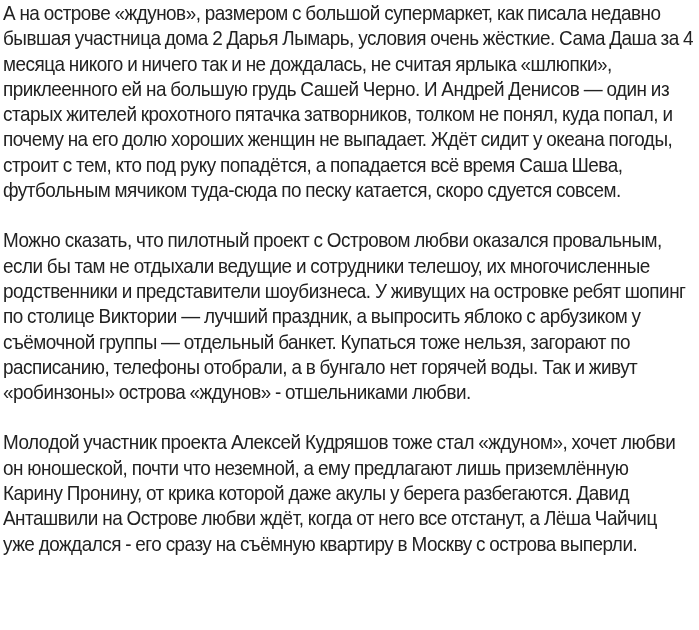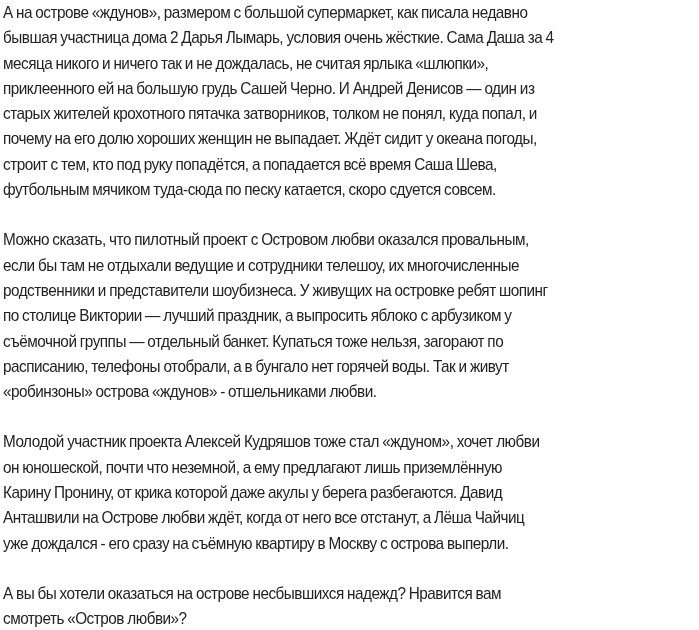--- a/index.html
+++ b/index.html
@@ -9,21 +9,21 @@
     }
     body {
       width: 699px;
       height: 630px;
       overflow: hidden;
     }
     .article {
       padding: 0 4px 0 3px;
       color: #222222;
       font-family: "Liberation Sans Narrow", "Liberation Sans", sans-serif;
-      font-size: 17px;
+      font-size: 21px;
       line-height: 25.3px;
       letter-spacing: -0.55px;
       word-spacing: -0.5px;
     }
     .article p {
       margin: 0 0 25px 0;
       white-space: normal;
     }
     .line {
       display: block;
@@ -56,17 +56,13 @@
     <span class="line">расписанию, телефоны отобрали, а в бунгало нет горячей воды. Так и живут</span>
     <span class="line">«робинзоны» острова «ждунов» - отшельниками любви.</span>
   </p>
   <p>
     <span class="line">Молодой участник проекта Алексей Кудряшов тоже стал «ждуном», хочет любви</span>
     <span class="line">он юношеской, почти что неземной, а ему предлагают лишь приземлённую</span>
     <span class="line">Карину Пронину, от крика которой даже акулы у берега разбегаются. Давид</span>
     <span class="line">Анташвили на Острове любви ждёт, когда от него все отстанут, а Лёша Чайчиц</span>
     <span class="line">уже дождался - его сразу на съёмную квартиру в Москву с острова выперли.</span>
   </p>
-  <p>
-    <span class="line">А вы бы хотели оказаться на острове несбывшихся надежд? Нравится вам</span>
-    <span class="line">смотреть «Остров любви»?</span>
-  </p>
 </div>
 
 </body></html>

